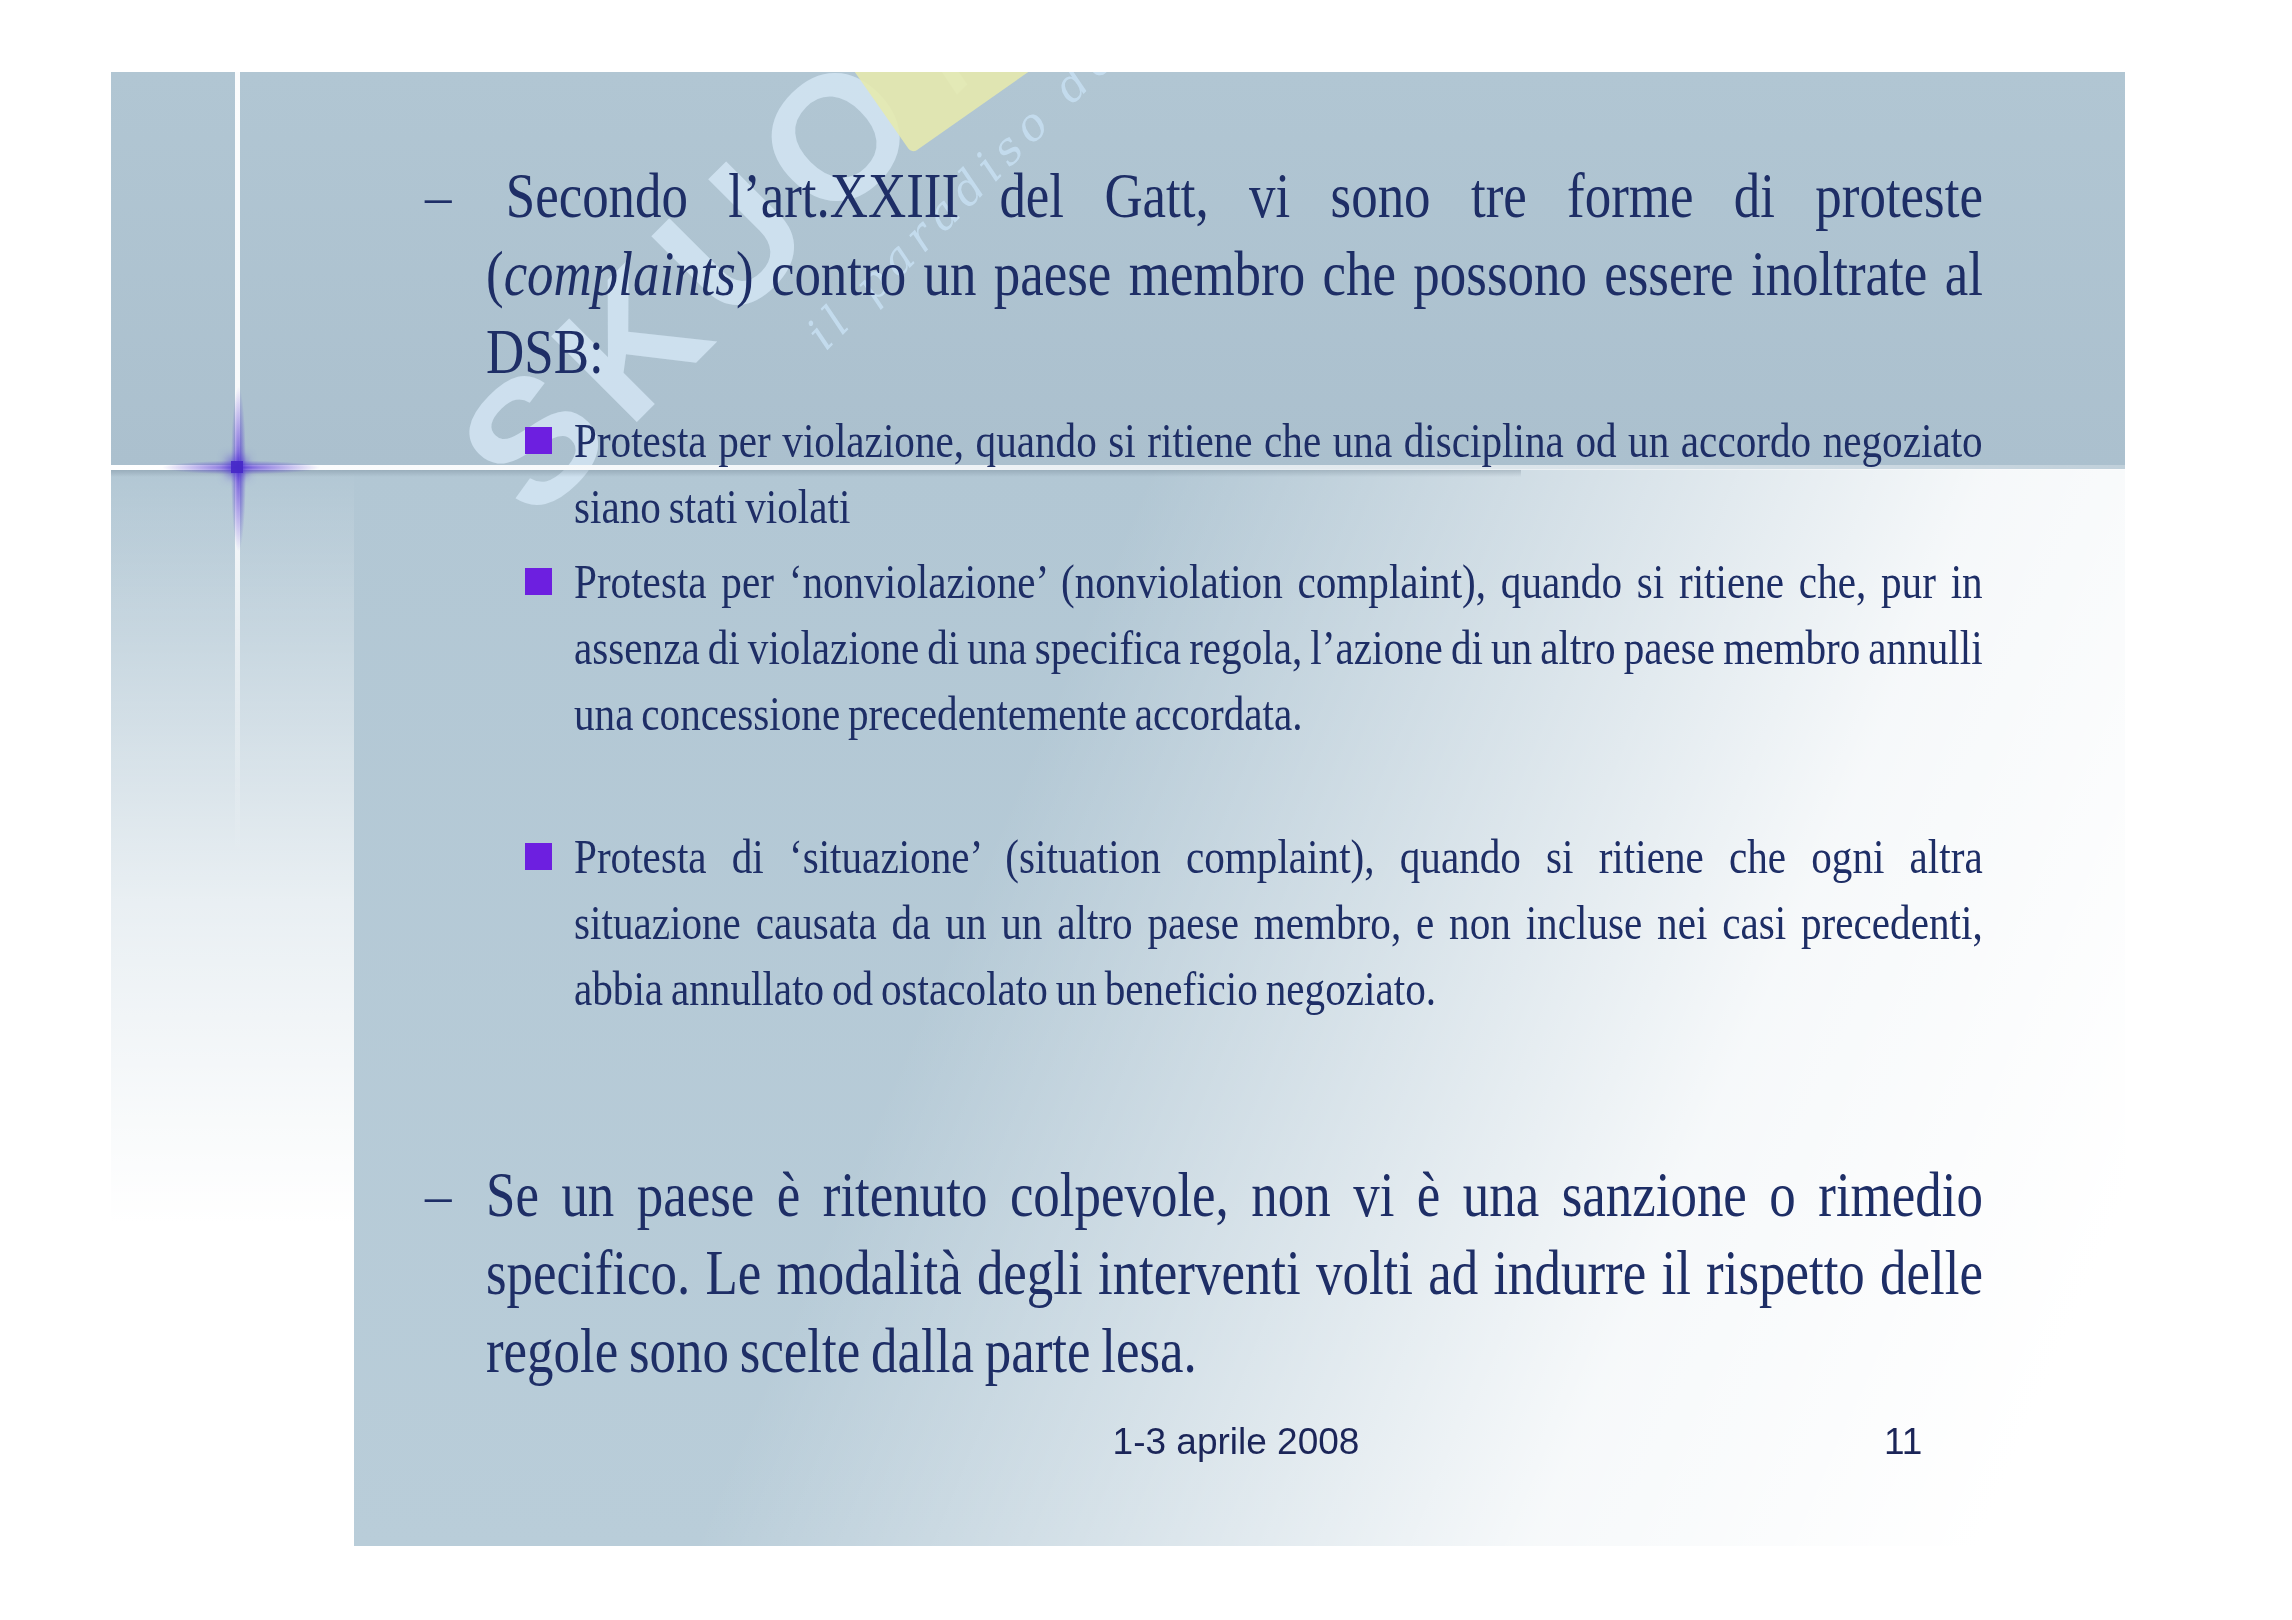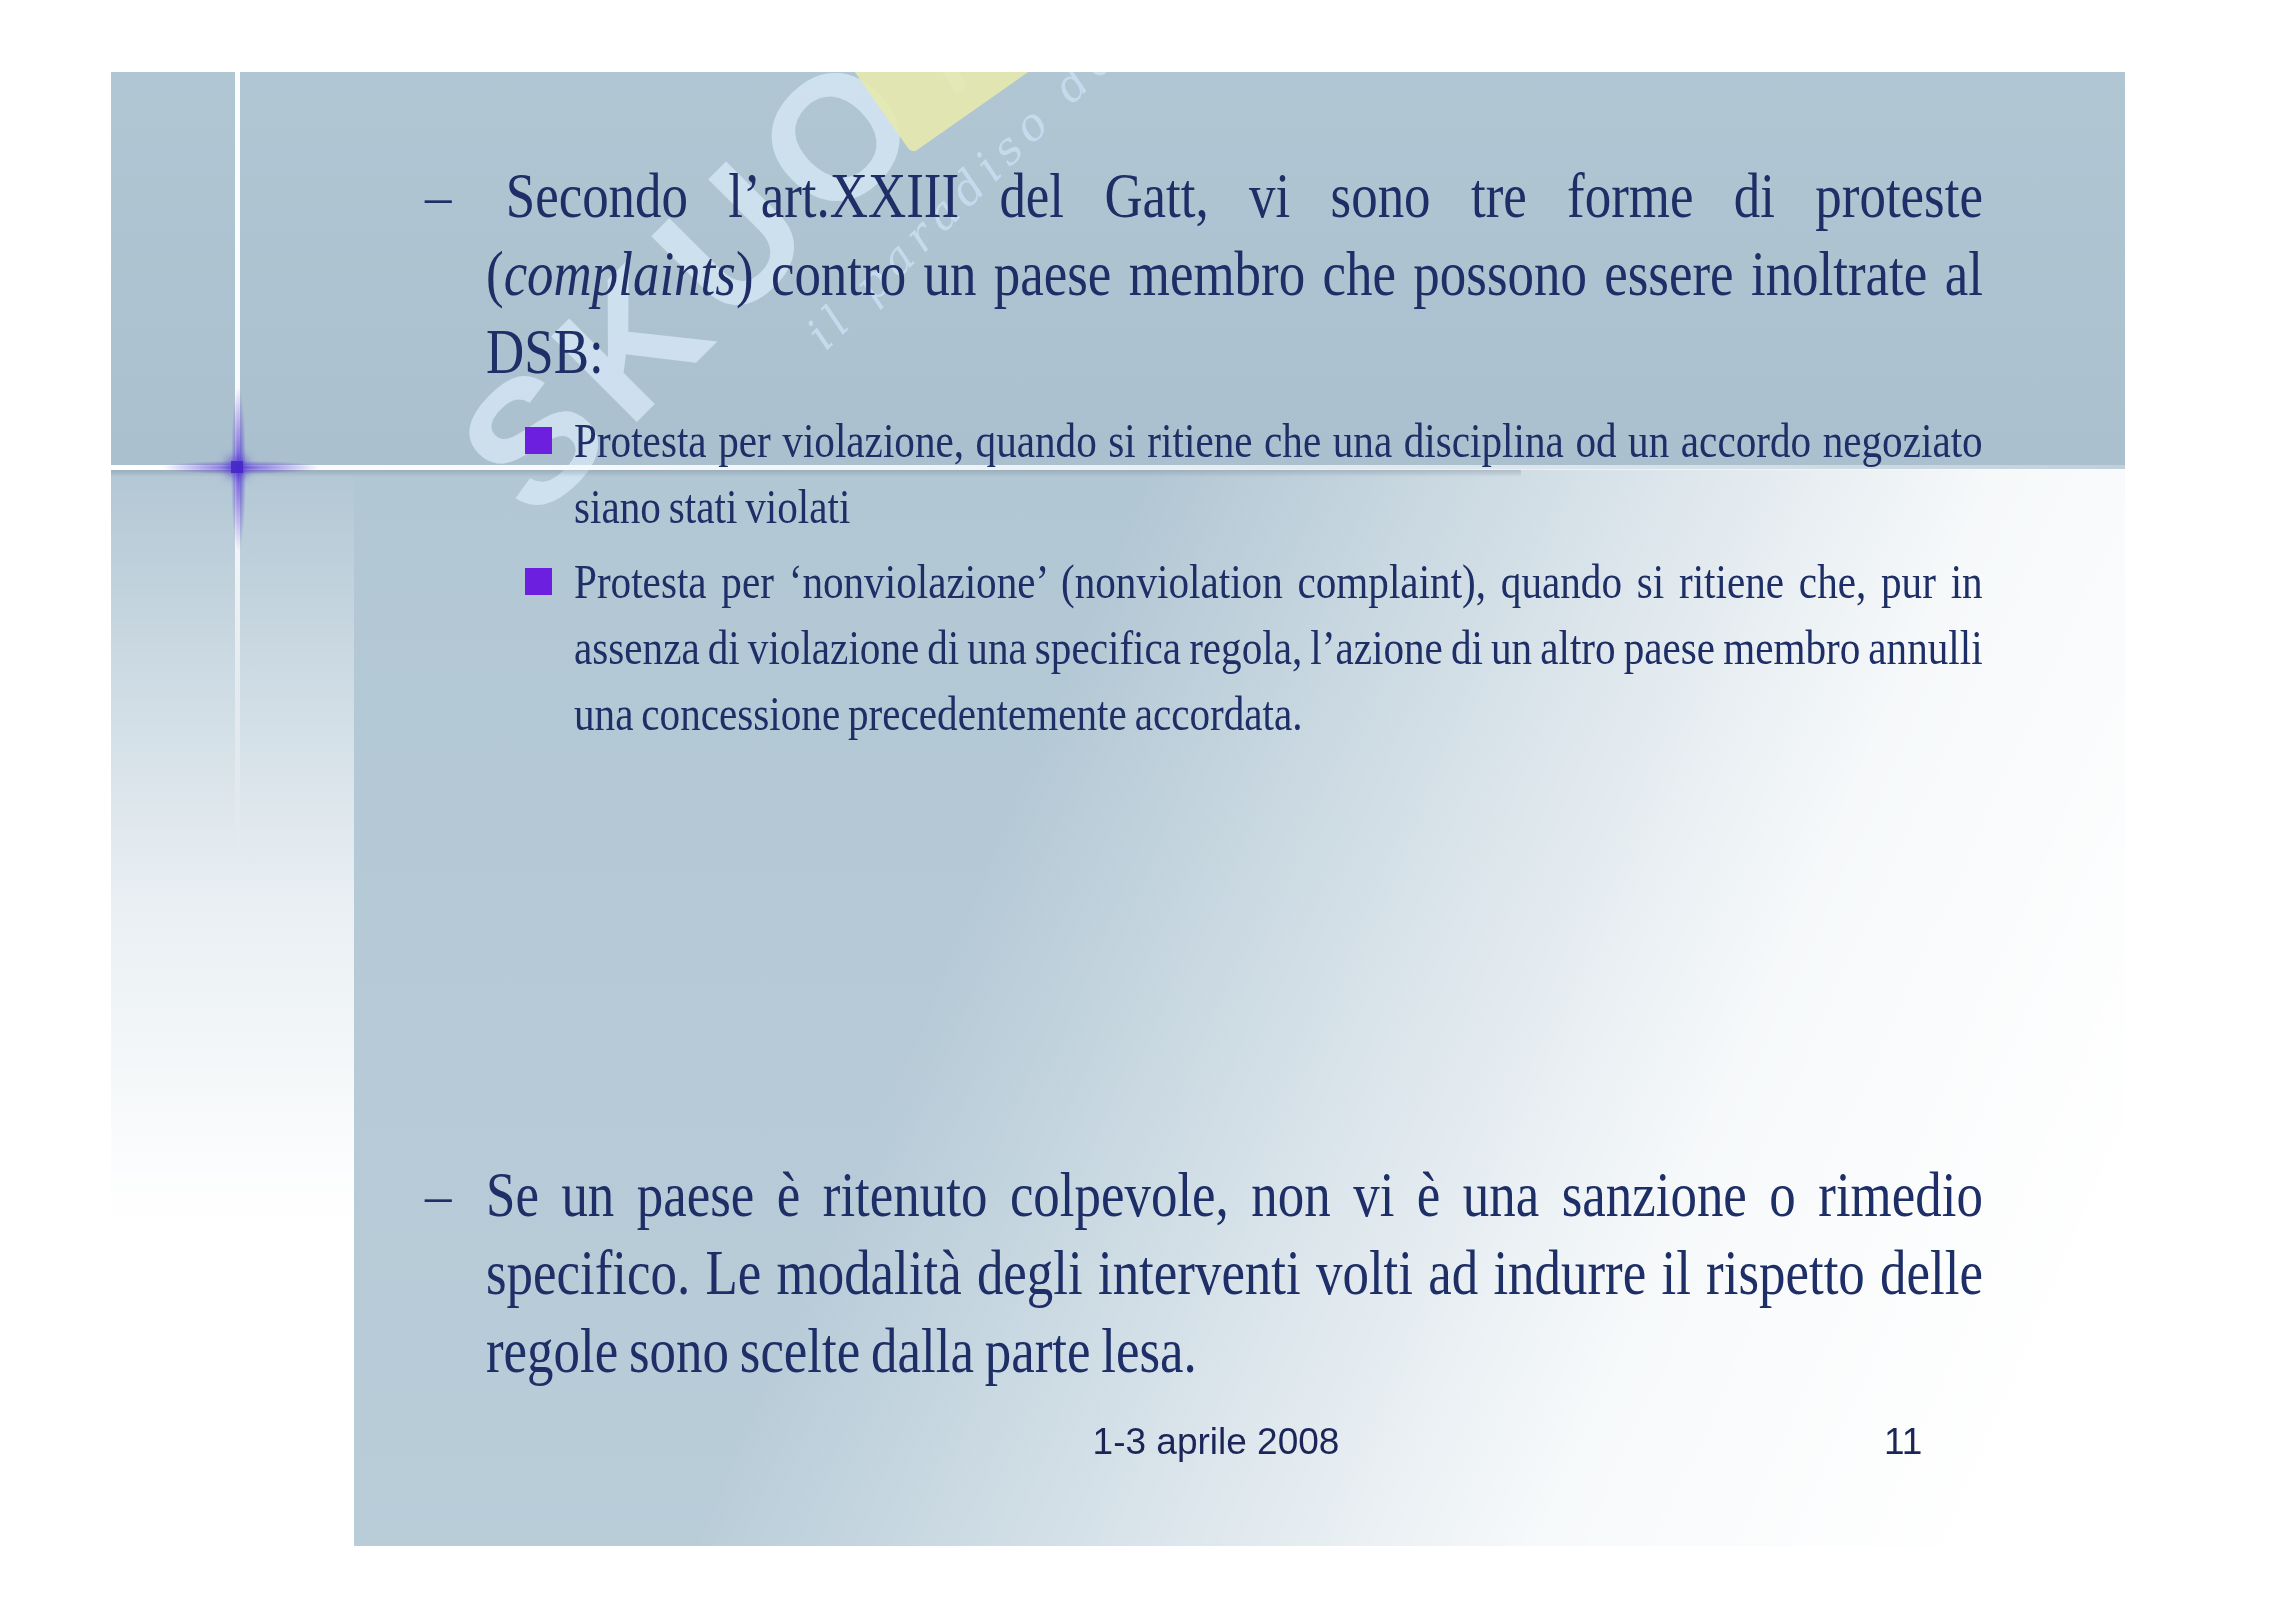--- a/index.html
+++ b/index.html
@@ -163,21 +163,21 @@
     text-align:justify;
     word-spacing:-2.9px;
   }
   .s1{top:336px;}
   .s2{top:477px;}
   .s3{top:752px;}
 
   i{font-style:italic;}
 
   .f-date{
-    position:absolute; left:909px; top:1348px; width:392px;
+    position:absolute; left:929px; top:1348px; width:392px;
     text-align:center;
     font-family:"Liberation Sans", sans-serif;
     font-size:37px; line-height:43px;
     color:var(--footernavy);
   }
   .f-page{
     position:absolute; left:1773px; top:1348px; width:98px;
     font-family:"Liberation Sans", sans-serif;
     font-size:37px; line-height:43px;
     color:var(--footernavy);
@@ -217,20 +217,24 @@
     <div class="sub s1">
       <span class="sq"></span>
       <p>Protesta per violazione, quando si ritiene che una disciplina od un accordo negoziato siano stati violati</p>
     </div>
 
     <div class="sub s2">
       <span class="sq"></span>
       <p>Protesta per ‘nonviolazione’ (nonviolation complaint), quando si ritiene che, pur in assenza di violazione di una specifica regola, l’azione di un altro paese membro annulli una concessione precedentemente accordata.</p>
     </div>
 
+    <div class="sub s3">
+      <span class="sq"></span>
+      <p>Protesta di ‘situazione’ (situation complaint), quando si ritiene che ogni altra situazione causata da un un altro paese membro, e non incluse nei casi precedenti, abbia annullato od ostacolato un beneficio negoziato.</p>
+    </div>
 
     <div class="bullet b2">
       <span class="dash">–</span>
       <p>Se un paese è ritenuto colpevole, non vi è una sanzione o rimedio specifico. Le modalità degli interventi volti ad indurre il rispetto delle regole sono scelte dalla parte lesa.</p>
     </div>
 
     <div class="f-date">1-3 aprile 2008</div>
     <div class="f-page">11</div>
 
   </div>

